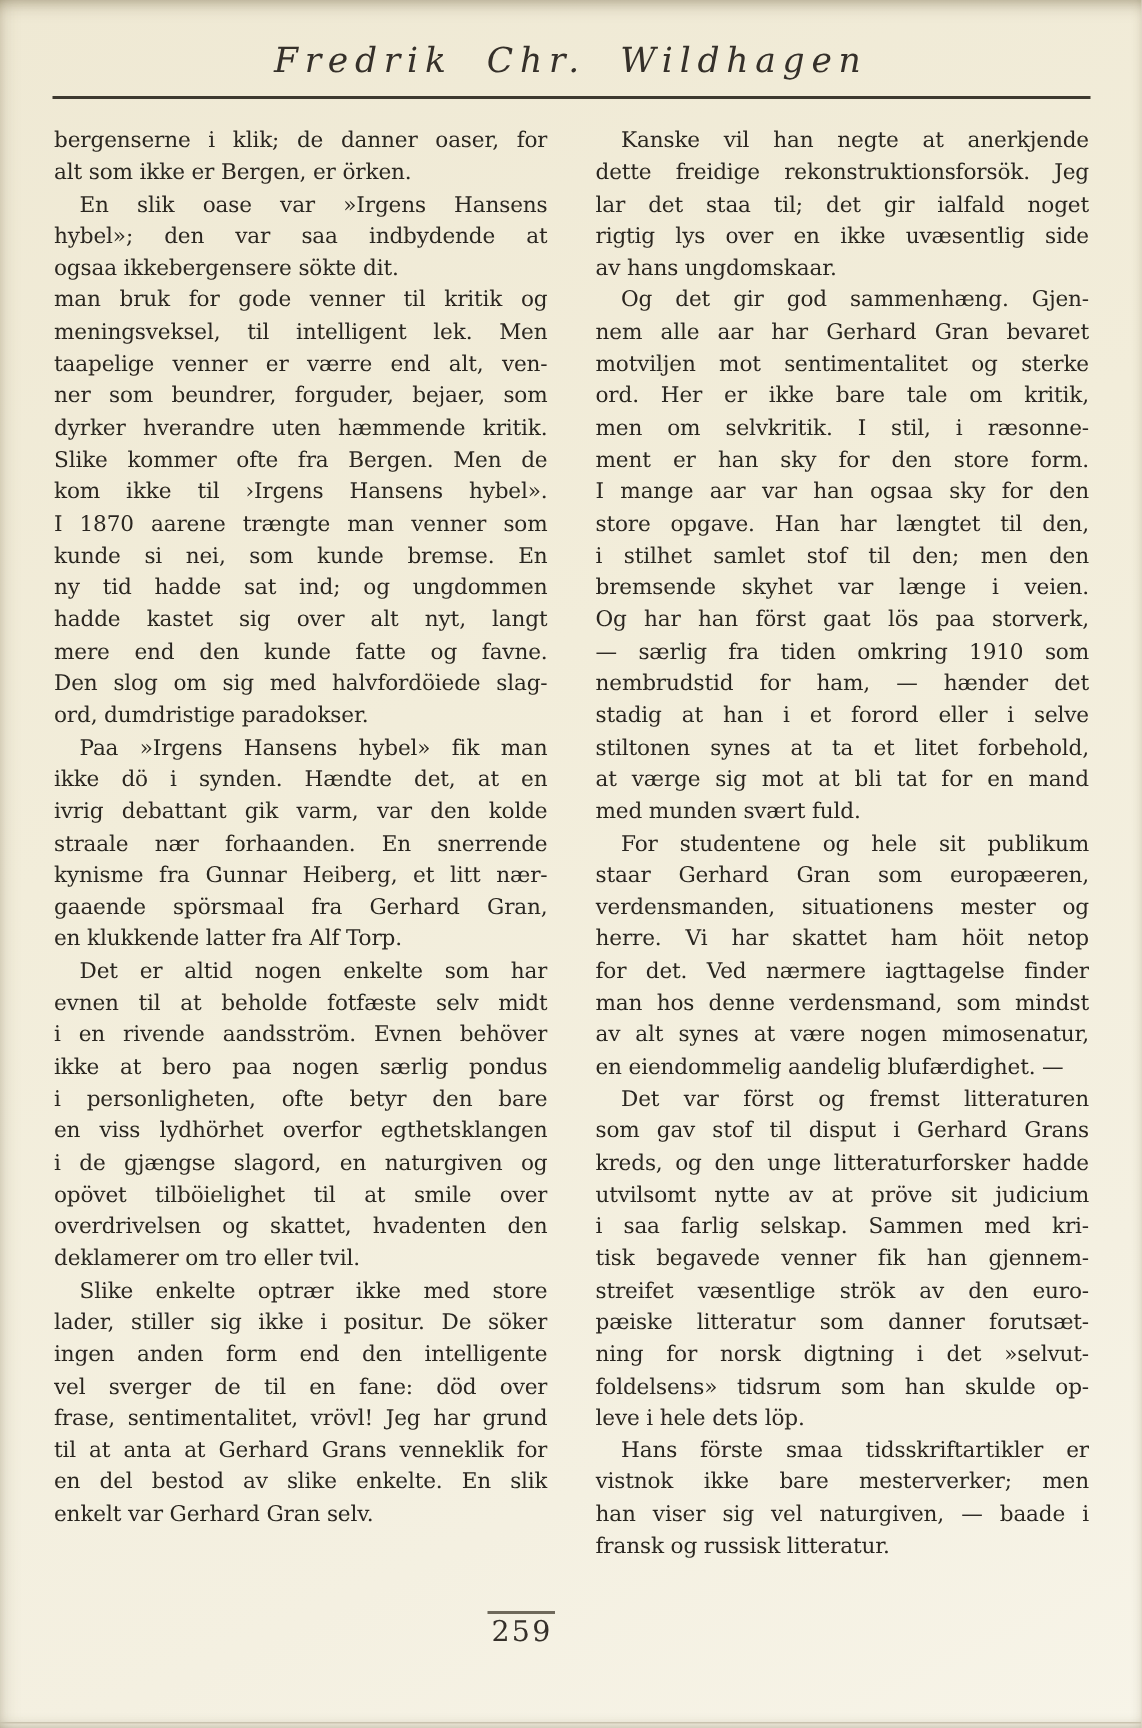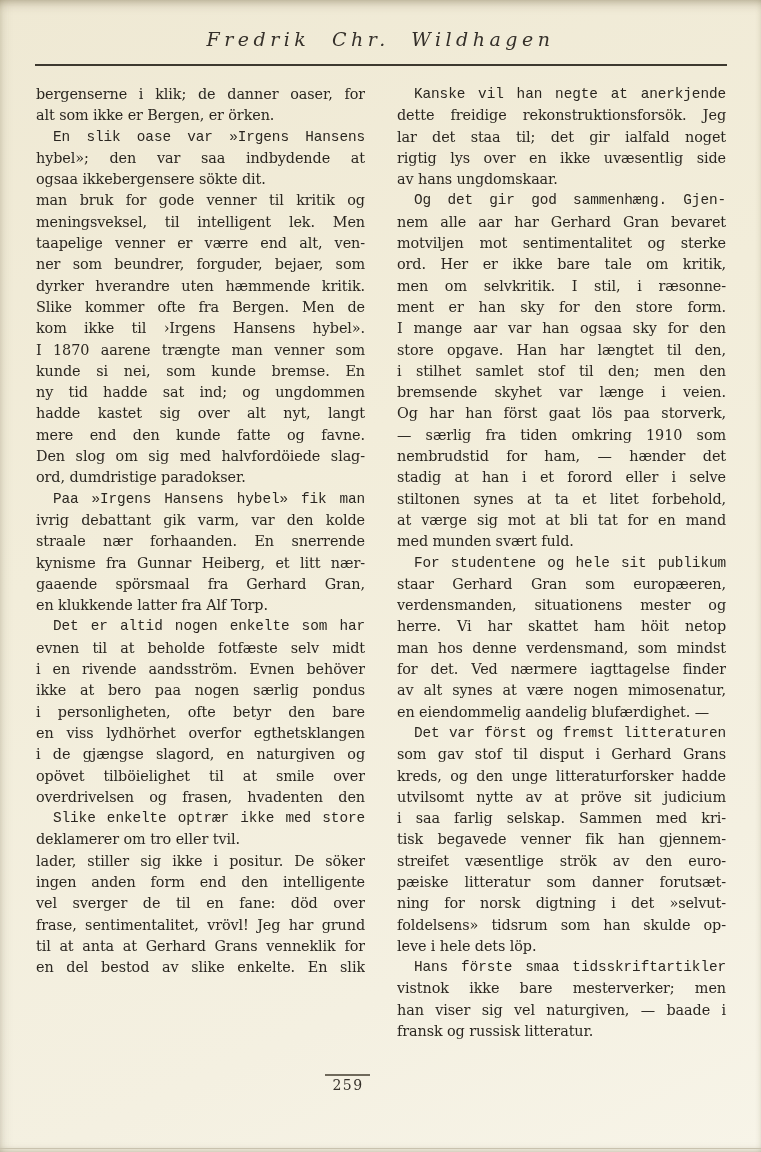--- a/index.html
+++ b/index.html
@@ -23,21 +23,21 @@
       inset -5px 0 10px -8px rgba(95, 82, 48, 0.22),
       inset 0 -7px 9px -7px rgba(95, 82, 48, 0.35);
   }
   .running-head {
     position: absolute;
     top: 28px;
     left: 0;
     width: 100%;
     text-align: center;
     font-style: italic;
-    font-size: 19px;
+    font-size: 23px;
     letter-spacing: 4.5px;
     word-spacing: 11px;
     color: #35302a;
   }
   .head-rule {
     position: absolute;
     top: 64px;
     left: 35px;
     width: 692px;
     height: 0;
@@ -58,40 +58,40 @@
     font-size: 14.4px;
     line-height: 21.3px;
     height: 21.3px;
     overflow: hidden;
     letter-spacing: -0.1px;
     text-align: justify;
     text-align-last: justify;
     -moz-text-align-last: justify;
     color: var(--ink, #2a2620);
   }
-  .line.indent { text-indent: 17px; font-family: Liberation Mono, monospace; }
+  .line.indent { text-indent: 17px; }
   .line.last {
     text-align-last: left;
     -moz-text-align-last: left;
   }
   .page-num-rule {
     position: absolute;
     top: 1074px;
     left: 325px;
     width: 45px;
     height: 0;
     border-top: 2px solid #6f695b;
   }
   .page-num {
     position: absolute;
     top: 1077px;
     left: 318px;
     width: 60px;
     text-align: center;
-    font-size: 14px;
+    font-size: 19px;
     letter-spacing: 1.5px;
     color: #35302a;
   }
   .bottom-edge {
     position: absolute;
     left: 0;
     bottom: 3px;
     width: 761px;
     height: 0;
     border-top: 1.5px solid #c9c2ae;
@@ -119,42 +119,44 @@
         <div class="line">Slike kommer ofte fra Bergen. Men de</div>
         <div class="line">kom ikke til ›Irgens Hansens hybel».</div>
         <div class="line">I 1870 aarene trængte man venner som</div>
         <div class="line">kunde si nei, som kunde bremse. En</div>
         <div class="line">ny tid hadde sat ind; og ungdommen</div>
         <div class="line">hadde kastet sig over alt nyt, langt</div>
         <div class="line">mere end den kunde fatte og favne.</div>
         <div class="line">Den slog om sig med halvfordöiede slag-</div>
         <div class="line last">ord, dumdristige paradokser.</div>
         <div class="line indent">Paa »Irgens Hansens hybel» fik man</div>
+        <div class="line">ikke dö i synden. Hændte det, at en</div>
         <div class="line">ivrig debattant gik varm, var den kolde</div>
         <div class="line">straale nær forhaanden. En snerrende</div>
         <div class="line">kynisme fra Gunnar Heiberg, et litt nær-</div>
         <div class="line">gaaende spörsmaal fra Gerhard Gran,</div>
         <div class="line last">en klukkende latter fra Alf Torp.</div>
         <div class="line indent">Det er altid nogen enkelte som har</div>
         <div class="line">evnen til at beholde fotfæste selv midt</div>
         <div class="line">i en rivende aandsström. Evnen behöver</div>
         <div class="line">ikke at bero paa nogen særlig pondus</div>
         <div class="line">i personligheten, ofte betyr den bare</div>
         <div class="line">en viss lydhörhet overfor egthetsklangen</div>
         <div class="line">i de gjængse slagord, en naturgiven og</div>
         <div class="line">opövet tilböielighet til at smile over</div>
-        <div class="line">overdrivelsen og frasen, hvadenten den</div>
+        <div class="line">overdrivelsen og skattet, hvadenten den</div>
+        <div class="line last">deklamerer om tro eller tvil.</div>
         <div class="line indent">Slike enkelte optrær ikke med store</div>
-        <div class="line last">deklamerer om tro eller tvil.</div>
         <div class="line">lader, stiller sig ikke i positur. De söker</div>
         <div class="line">ingen anden form end den intelligente</div>
         <div class="line">vel sverger de til en fane: död over</div>
         <div class="line">frase, sentimentalitet, vrövl! Jeg har grund</div>
         <div class="line">til at anta at Gerhard Grans venneklik for</div>
         <div class="line">en del bestod av slike enkelte. En slik</div>
+        <div class="line last">enkelt var Gerhard Gran selv.</div>
       </div>
     <div class="column" id="col-right">
         <div class="line indent">Kanske vil han negte at anerkjende</div>
         <div class="line">dette freidige rekonstruktionsforsök. Jeg</div>
         <div class="line">lar det staa til; det gir ialfald noget</div>
         <div class="line">rigtig lys over en ikke uvæsentlig side</div>
         <div class="line last">av hans ungdomskaar.</div>
         <div class="line indent">Og det gir god sammenhæng. Gjen-</div>
         <div class="line">nem alle aar har Gerhard Gran bevaret</div>
         <div class="line">motviljen mot sentimentalitet og sterke</div>
@@ -169,22 +171,22 @@
         <div class="line">— særlig fra tiden omkring 1910 som</div>
         <div class="line">nembrudstid for ham, — hænder det</div>
         <div class="line">stadig at han i et forord eller i selve</div>
         <div class="line">stiltonen synes at ta et litet forbehold,</div>
         <div class="line">at værge sig mot at bli tat for en mand</div>
         <div class="line last">med munden svært fuld.</div>
         <div class="line indent">For studentene og hele sit publikum</div>
         <div class="line">staar Gerhard Gran som europæeren,</div>
         <div class="line">verdensmanden, situationens mester og</div>
         <div class="line">herre. Vi har skattet ham höit netop</div>
+        <div class="line">for det. Ved nærmere iagttagelse finder</div>
         <div class="line">man hos denne verdensmand, som mindst</div>
-        <div class="line">for det. Ved nærmere iagttagelse finder</div>
         <div class="line">av alt synes at være nogen mimosenatur,</div>
         <div class="line last">en eiendommelig aandelig blufærdighet. —</div>
         <div class="line indent">Det var först og fremst litteraturen</div>
         <div class="line">som gav stof til disput i Gerhard Grans</div>
         <div class="line">kreds, og den unge litteraturforsker hadde</div>
         <div class="line">utvilsomt nytte av at pröve sit judicium</div>
         <div class="line">i saa farlig selskap. Sammen med kri-</div>
         <div class="line">tisk begavede venner fik han gjennem-</div>
         <div class="line">streifet væsentlige strök av den euro-</div>
         <div class="line">pæiske litteratur som danner forutsæt-</div>

